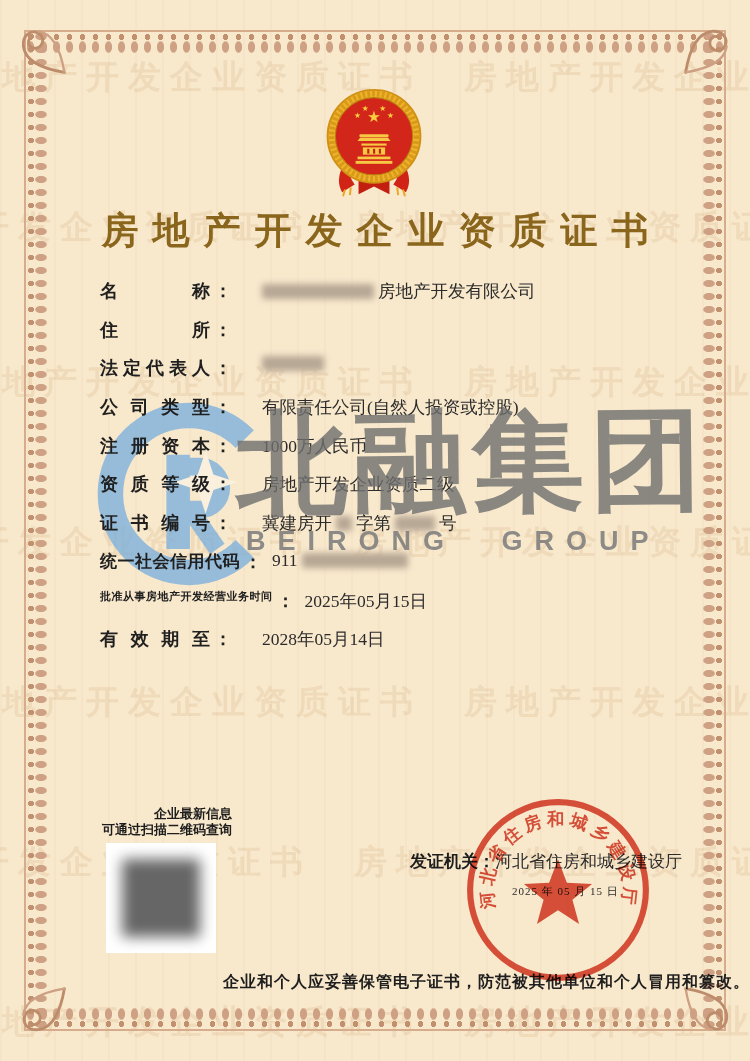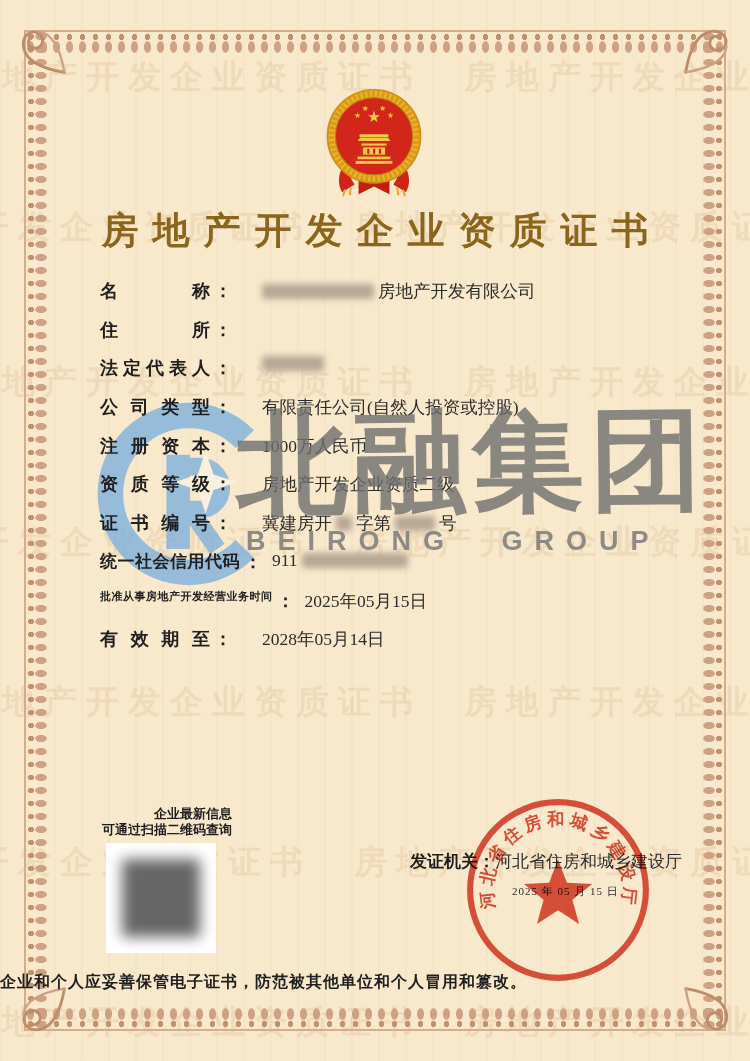--- a/index.html
+++ b/index.html
@@ -66,21 +66,21 @@
   .qr-blur{position:absolute;left:16px;top:16px;right:16px;bottom:16px;background:#666666;filter:blur(7px);}
   
   .issuer{position:absolute;left:410px;top:850px;z-index:5;font-size:17px;white-space:nowrap;}
   .issuer .lab{font-weight:bold;color:#1d1d1d;}
   .issuer .val{font-family:"Liberation Serif",serif;color:#2b2b2b;}
   .issue-date{position:absolute;left:512px;top:884px;z-index:5;font-family:"Liberation Serif",serif;
               font-size:11px;letter-spacing:1px;color:#2b2b2b;white-space:nowrap;}
   .seal{position:absolute;left:464px;top:796px;width:188px;height:188px;z-index:8;
         mix-blend-mode:multiply;opacity:.88;}
   
-  .warning{position:absolute;top:972px;left:0;width:100%;text-align:left;z-index:5;
+  .warning{position:absolute;top:972px;left:0;width:100%;text-align:right;z-index:5;
            font-size:16px;font-weight:bold;color:#1e1e1e;letter-spacing:1px;}
 </style>
 </head>
 <body>
 
 <div class="page">
 
   <div id="bgWatermarks">
       <div class="bgwm" style="top: 55px; left: -40px;">房地产开发企业资质证书　房地产开发企业资质证书　房地产开发企业资质证书</div>
       <div class="bgwm" style="top: 205px; left: -150px;">房地产开发企业资质证书　房地产开发企业资质证书　房地产开发企业资质证书</div>

